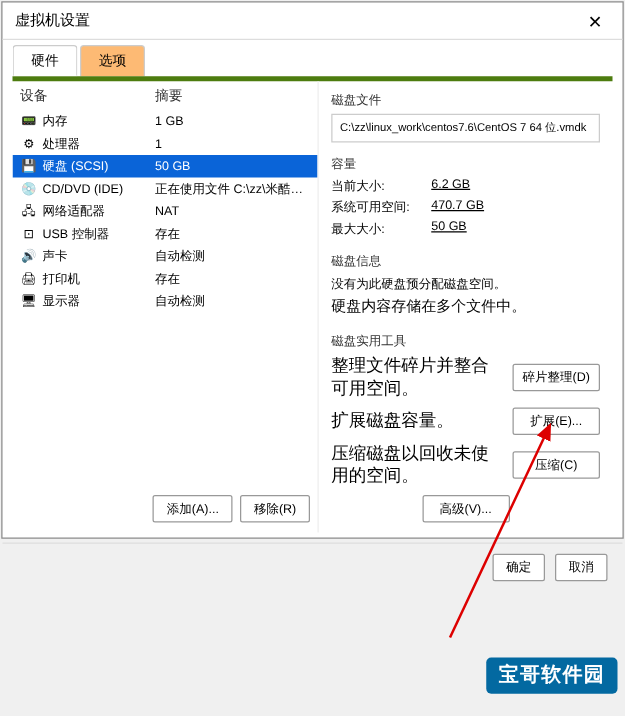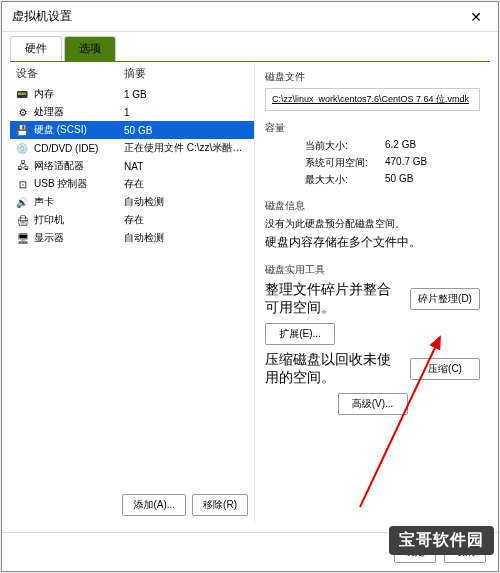--- a/index.html
+++ b/index.html
@@ -1,50 +1,50 @@
 <!DOCTYPE html>
 <html><head>
   <meta charset="utf-8">
   <style>
     * { margin: 0; padding: 0; box-sizing: border-box; font-family: "Microsoft YaHei", sans-serif; }
     body { width: 500px; height: 573px; background: #f0f0f0; position: relative; overflow: hidden; }
-    .dialog { background: #fff; border: 1px solid #888; width: 498px; height: 571px; margin: 1px; display: flex; flex-direction: column; }
+    .dialog { background: #fff; border: 1px solid #888; width: 498px; height: 430px; margin: 1px; display: flex; flex-direction: column; }
     .titlebar { display: flex; align-items: center; padding: 6px 10px; font-size: 12px; border-bottom: 1px solid #ddd; }
     .titlebar-text { flex: 1; font-weight: 500; }
     .close-btn { font-size: 14px; cursor: pointer; padding: 0 6px; }
     .tabs { display: flex; padding: 4px 8px 0 8px; font-size: 11px; }
-    .tab { padding: 4px 14px; border: 1px solid #ccc; border-bottom: none; background: #4d7c0f; margin-right: 2px; cursor: pointer; border-radius: 3px 3px 0 0; }
+    .tab { padding: 4px 14px; border: 1px solid #ccc; border-bottom: none; background: #fdba74; margin-right: 2px; cursor: pointer; border-radius: 3px 3px 0 0; }
     .tab.active { background: #fff; border-bottom: 1px solid #fff; position: relative; z-index: 2; }
-    .content { flex: 1; display: flex; border-top: 1px solid #4d7c0f; margin: 0 8px 8px 8px; position: relative; }
+    .content { flex: 1; display: flex; border-top: 4px solid #4d7c0f; margin: 0 8px 8px 8px; position: relative; }
     .left-panel { width: 245px; display: flex; flex-direction: column; border-right: 1px solid #eee; }
     .device-header { display: flex; font-size: 11px; padding: 4px 6px; color: #333; }
     .device-header-col1 { width: 108px; }
     .device-header-col2 { flex: 1; font-family: Liberation Mono, monospace; }
     .device-list { flex: 1; overflow: auto; }
     .device-row { display: flex; align-items: center; padding: 2px 6px; font-size: 10px; cursor: pointer; }
     .device-row.selected { background: #0a64d8; color: #fff; }
     .device-icon { width: 14px; height: 12px; display: inline-flex; align-items: center; justify-content: center; margin-right: 4px; font-size: 10px; }
     .device-name { width: 90px; white-space: nowrap; overflow: hidden; text-overflow: ellipsis; }
     .device-summary { flex: 1; white-space: nowrap; overflow: hidden; text-overflow: ellipsis; }
     .left-buttons { display: flex; justify-content: flex-end; gap: 6px; padding: 8px 6px; }
     .btn { border: 1px solid #999; background: #fff; padding: 3px 10px; font-size: 10px; cursor: pointer; border-radius: 2px; }
     .right-panel { flex: 1; padding: 8px 10px; font-size: 10px; overflow: auto; }
     .section-title { font-size: 10px; margin-bottom: 4px; color: #333; }
-    .file-path-box { border: 1px solid #ccc; padding: 4px 6px; font-size: 9px; margin-bottom: 10px; min-height: 22px; white-space: nowrap; overflow: hidden; text-overflow: ellipsis; text-decoration: underline; }
+    .file-path-box { border: 1px solid #ccc; padding: 4px 6px; font-size: 9px; margin-bottom: 10px; min-height: 22px; white-space: nowrap; overflow: hidden; text-overflow: ellipsis; }
     .info-row { display: flex; font-size: 10px; margin-bottom: 3px; }
-    .info-label { width: 80px; margin-left: 40px; }
-    .info-value { flex: 1; }
+    .info-label { width: 80px; }
+    .info-value { flex: 1; text-decoration: underline; }
     .section-gap { margin-top: 12px; }
     .util-row { display: flex; align-items: center; margin-bottom: 6px; gap: 8px; }
     .util-text { flex: 1; font-size: 14px; }
     .util-btn { border: 1px solid #999; background: #fff; padding: 3px 6px; font-size: 10px; cursor: pointer; border-radius: 2px; min-width: 70px; text-align: center; }
     .adv-row { display: flex; justify-content: center; margin-top: 6px; }
     .footer { display: flex; justify-content: flex-end; gap: 8px; padding: 8px 12px; border-top: 1px solid #ddd; }
     .arrow { position: absolute; pointer-events: none; }
-    .watermark { position: absolute; right: 6px; bottom: 18px; background: #404040; color: #fff; font-size: 16px; font-weight: bold; padding: 4px 10px; border-radius: 4px; letter-spacing: 1px; }
+    .watermark { position: absolute; right: 6px; bottom: 18px; background: #0369a1; color: #fff; font-size: 16px; font-weight: bold; padding: 4px 10px; border-radius: 4px; letter-spacing: 1px; }
   </style>
 </head>
 <body>
 
 <div class="dialog">
   <div class="titlebar">
     <span class="titlebar-text">虚拟机设置</span>
     <span class="close-btn">✕</span>
   </div>
 
@@ -133,20 +133,21 @@
       <div class="section-title section-gap">磁盘信息</div>
       <div style="font-size:10px;margin-bottom:3px;">没有为此硬盘预分配磁盘空间。</div>
       <div style="font-size:12px;">硬盘内容存储在多个文件中。</div>
 
       <div class="section-title section-gap">磁盘实用工具</div>
       <div class="util-row">
         <div class="util-text">整理文件碎片并整合可用空间。</div>
         <button class="util-btn">碎片整理(D)</button>
       </div>
       <div class="util-row">
+        <div class="util-text">扩展磁盘容量。</div>
         <button class="util-btn">扩展(E)...</button>
       </div>
       <div class="util-row">
         <div class="util-text">压缩磁盘以回收未使用的空间。</div>
         <button class="util-btn">压缩(C)</button>
       </div>
       <div class="adv-row">
         <button class="util-btn">高级(V)...</button>
       </div>
     </div>

